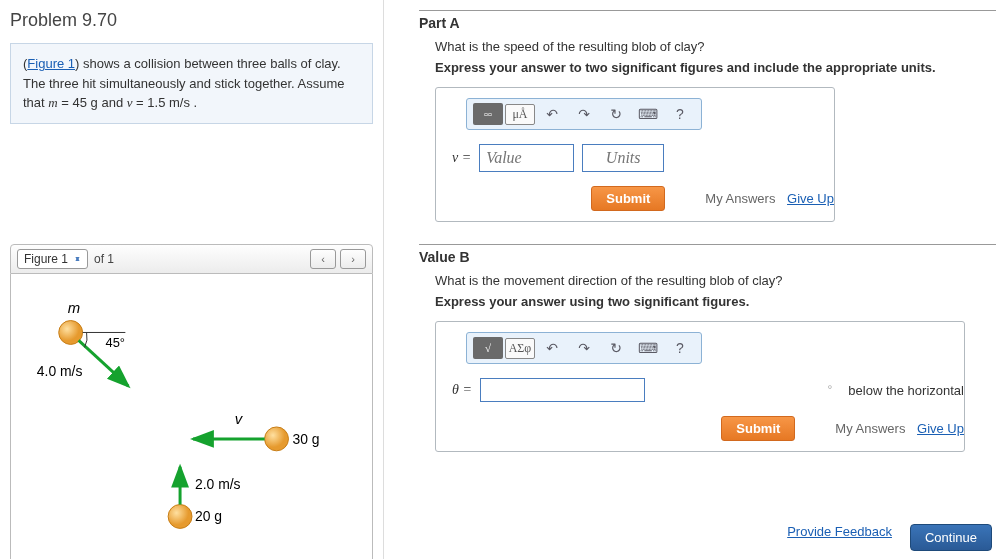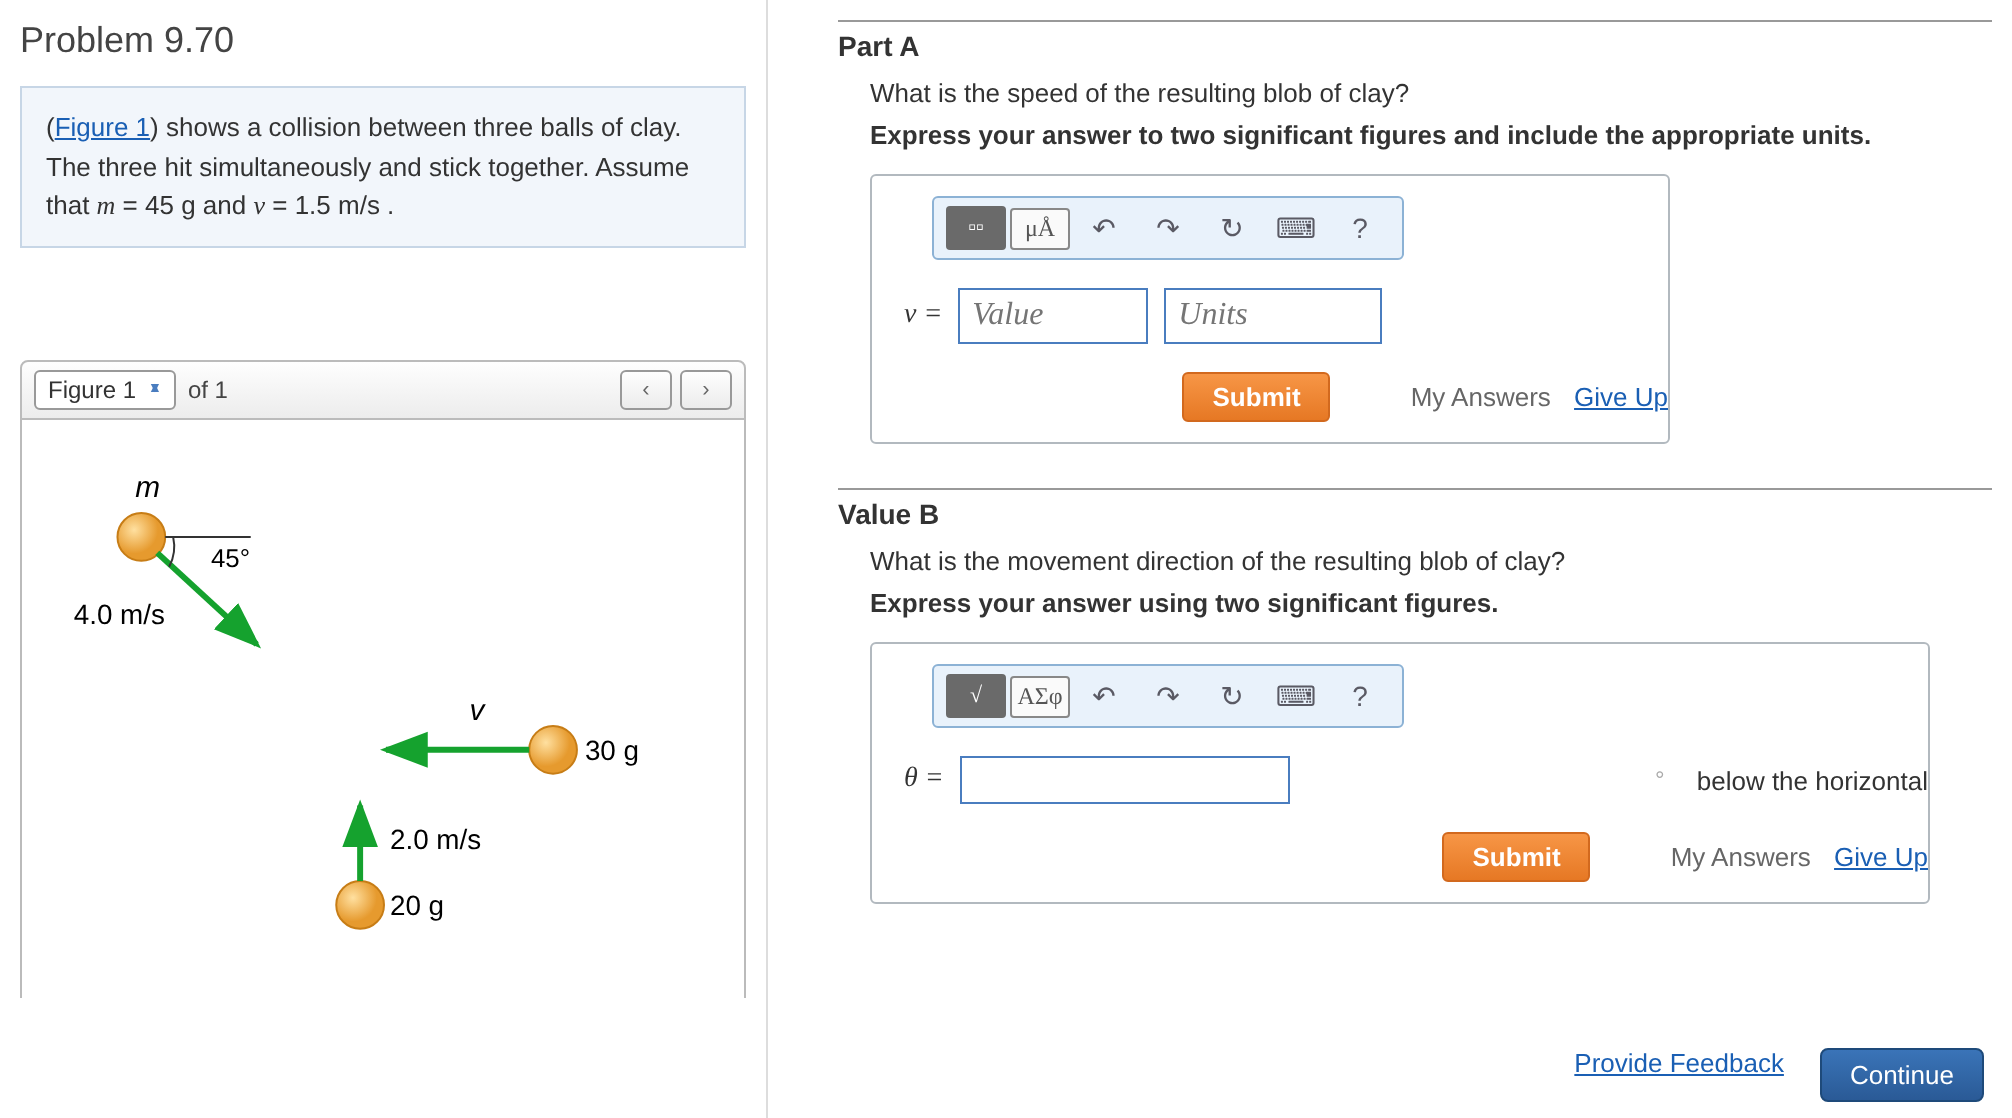--- a/index.html
+++ b/index.html
@@ -16,21 +16,21 @@
     .left-panel { width: 383px; padding: 10px 10px 0 10px; }
     .right-panel { flex: 1; padding: 0 10px 0 35px; border-left: 1px solid #ddd; min-height: 559px; position: relative; }
     .title { font-size: 18px; color: #444; margin-bottom: 12px; }
     .problem-box {
       border: 1px solid #c7d6e6;
       background: #f2f6fb;
       padding: 10px 12px;
       font-size: 13px;
       line-height: 1.5;
       color: #333;
-      margin-bottom: 56px;
+      margin-bottom: 120px;
     }
     .problem-box a { color: #1a5fb4; text-decoration: underline; }
     .figure-bar {
       display: flex;
       align-items: center;
       border: 1px solid #bbb;
       border-radius: 4px 4px 0 0;
       background: linear-gradient(#fefefe,#ececec);
       padding: 4px 6px;
       gap: 4px;
@@ -97,21 +97,21 @@
     .tool.boxed2 { border: 1px solid #888; color: #555; background: #fafafa; font-size: 12px; font-family: Georgia, serif; }
     .tool.sym { color: #5a5a64; }
     .input-row { display: flex; align-items: center; margin: 14px 0 14px 16px; gap: 8px; }
     .varlabel { font-style: italic; font-family: Georgia, serif; font-size: 14px; color: #333; }
     .text-input {
       border: 1px solid #4a7dbf; height: 28px; padding: 2px 6px;
       font-family: Georgia, serif; font-size: 16px; font-style: italic; color: #aaa;
       background: #fff;
     }
     .val-input { width: 95px; }
-    .units-input { width: 109px; }
+    .units-input { width: 82px; text-align: center; }
     .num-input { width: 165px; background:#fff; border:1px solid #4a7dbf; height: 24px; }
     .submit-btn {
       background: linear-gradient(#f79646,#e67824);
       color: #fff;
       border: 1px solid #d2691e;
       border-radius: 3px;
       padding: 4px 14px;
       font-size: 13px;
       font-weight: bold;
       margin-left: 16px;

